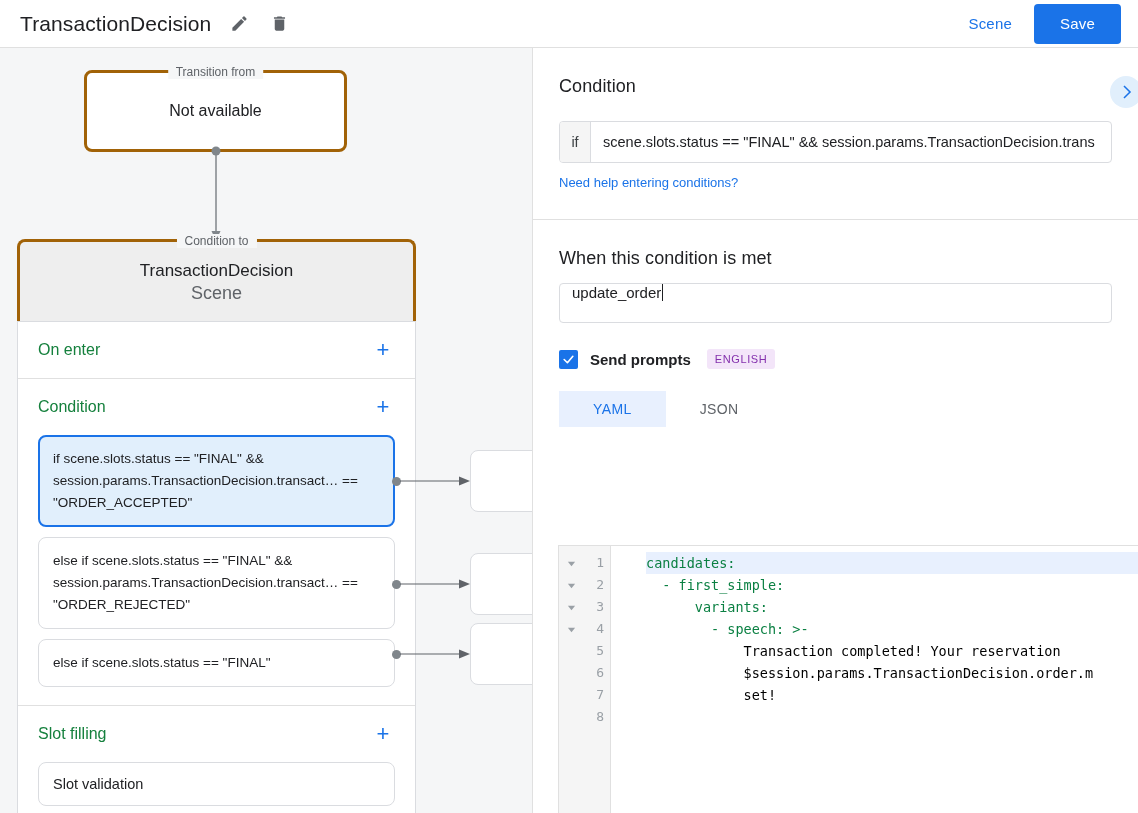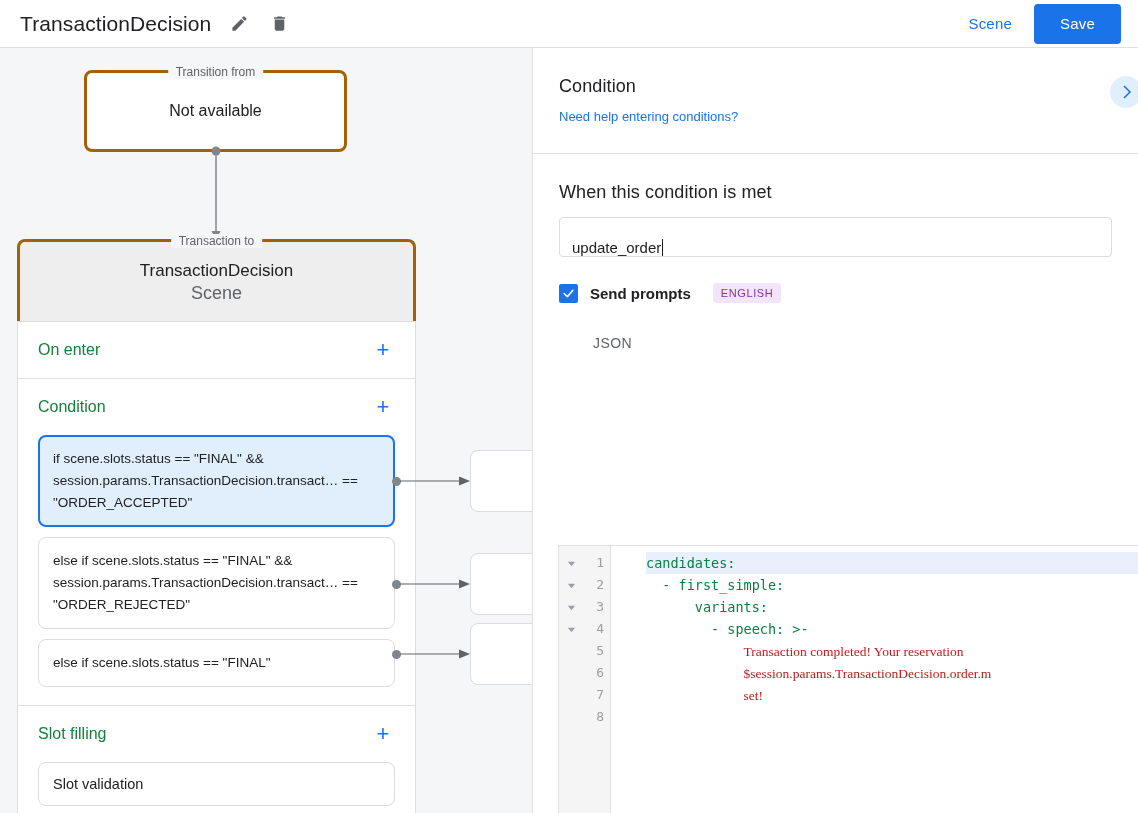--- a/index.html
+++ b/index.html
@@ -148,29 +148,29 @@
   .check-row { display: flex; align-items: center; margin-top: 26px; gap: 12px; }
   .checkbox {
     width: 19px; height: 19px; border-radius: 2px; background: #1a73e8;
     display: flex; align-items: center; justify-content: center;
     cursor: pointer; flex: 0 0 auto;
   }
   .checkbox svg { stroke: #ffffff; }
   .check-label { font-size: 15px; font-weight: bold; color: #202124; }
   .badge {
     background: #f3e5f9; color: #8430ad; font-size: 11px; letter-spacing: .6px;
-    padding: 4px 8px; border-radius: 3px; margin-left: 10px;
+    padding: 4px 8px; border-radius: 3px; margin-left: 4px;
   }
   .helper-text {
     font-size: 13.5px; color: #3c4043; margin-top: 10px; line-height: 20px;
   }
   .helper-text a { color: #1a73e8; cursor: pointer; }
   .text-input {
     margin-top: 14px; width: 100%; height: 40px; border: 1px solid #dadce0;
-    border-radius: 4px; display: flex; align-items: flex-end; padding-left: 12px;
+    border-radius: 4px; display: flex; align-items: flex-start; padding-left: 12px;
     font-size: 15px; color: #202124;
   }
   .caret {
     display: inline-block; width: 1px; height: 17px; background: #202124;
     margin-left: 1px;
   }
 
   .tabs { display: flex; margin-top: 22px; }
   .tab {
     padding: 10px 34px; font-size: 14px; color: #5f6368; cursor: pointer;
@@ -196,21 +196,21 @@
     padding-right: 6px; border-right: 1px solid #e0e0e0;
     font-family: "DejaVu Sans Mono", monospace; font-size: 13px; color: #9aa0a6;
   }
   .gutter div, .code-area div { height: 22px; line-height: 22px; }
   .code-area {
     flex: 1; padding-top: 6px; font-family: "DejaVu Sans Mono", monospace;
     font-size: 13.5px; color: #202124; white-space: pre; overflow: hidden; margin-left: 35px;
   }
   .code-area .row-hl { background: #e8f0fe; }
   .yaml-key { color: #0b8043; }
-  .yaml-plain { color: #b91c1c; font-family: Liberation Serif, serif; }
+  .yaml-plain { color: #000000; }
 
   
   .chevron-fab {
     position: absolute; left: 1110px; top: 76px; width: 32px; height: 32px;
     border-radius: 50%; background: #e1effc;
     display: flex; align-items: center; justify-content: center; cursor: pointer;
   }
   .chevron-fab svg { fill: #1a73e8; }
 </style>
 </head>
@@ -242,21 +242,21 @@
       <div class="box-content">Not available</div>
     </div>
 
     <svg class="arrow-v" viewBox="0 0 12 96">
       <circle cx="6" cy="5" r="4.5" fill="#80868b"></circle>
       <line x1="6" y1="5" x2="6" y2="86" stroke="#80868b" stroke-width="1.5"></line>
       <polygon points="6,95 1.5,85 10.5,85" fill="#80868b"></polygon>
     </svg>
 
     <div class="fieldbox" id="transition-to">
-      <span class="legend on-card">Transaction to</span>
+      <span class="legend on-card">Condition to</span>
       <div class="box-content">
         <div class="to-name">TransactionDecision</div>
         <div class="to-sub">Scene</div>
       </div>
     </div>
 
     <div class="scene-card">
 
       <div class="section-head">
         <span class="section-title">On enter</span>
@@ -304,20 +304,24 @@
     <div class="target-box" style="top:402px;"></div>
     <div class="target-box" style="top:505px;"></div>
     <div class="target-box" style="top:575px;"></div>
   </div>
 
   <div class="right-panel">
 
     <div class="rp-section">
       <div class="rp-heading">Condition</div>
 
+      <div class="cond-field">
+        <div class="cond-prefix">if</div>
+        <div class="cond-value">scene.slots.status == "FINAL" &amp;&amp; session.params.TransactionDecision.trans</div>
+      </div>
 
       <a class="help-link">Need help entering conditions?</a>
     </div>
 
     <div class="rp-divider"></div>
 
     <div class="rp-section">
       <div class="rp-heading">When this condition is met</div>
 
       <div class="text-input">
@@ -329,20 +333,21 @@
         <div class="checkbox">
           <svg width="13" height="13" viewBox="0 0 24 24" fill="none" stroke-width="3" stroke-linecap="round" stroke-linejoin="round">
               <polyline points="4,12 10,18 20,6"></polyline>
             </svg>
         </div>
         <span class="check-label">Send prompts</span>
         <span class="badge">ENGLISH</span>
       </div>
 
       <div class="tabs">
+        <div class="tab active">YAML</div>
         <div class="tab">JSON</div>
       </div>
     </div>
   </div>
 
   <div class="editor">
     <div class="fold-col">
       <div class="fold-arrow">
           <svg width="9" height="9" viewBox="0 0 10 10">
             <polygon points="1,3 9,3 5,8"></polygon>

